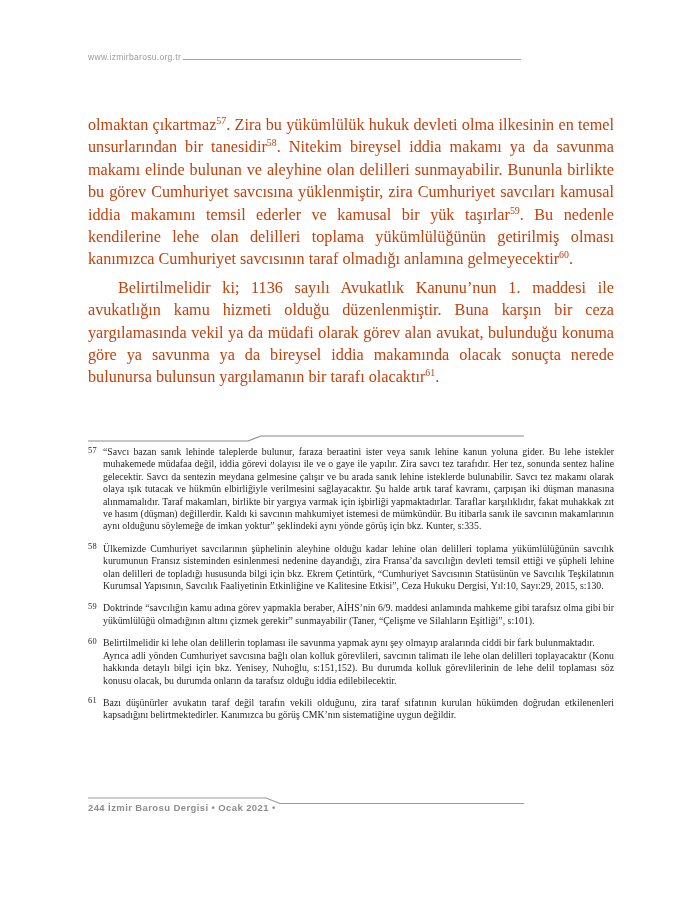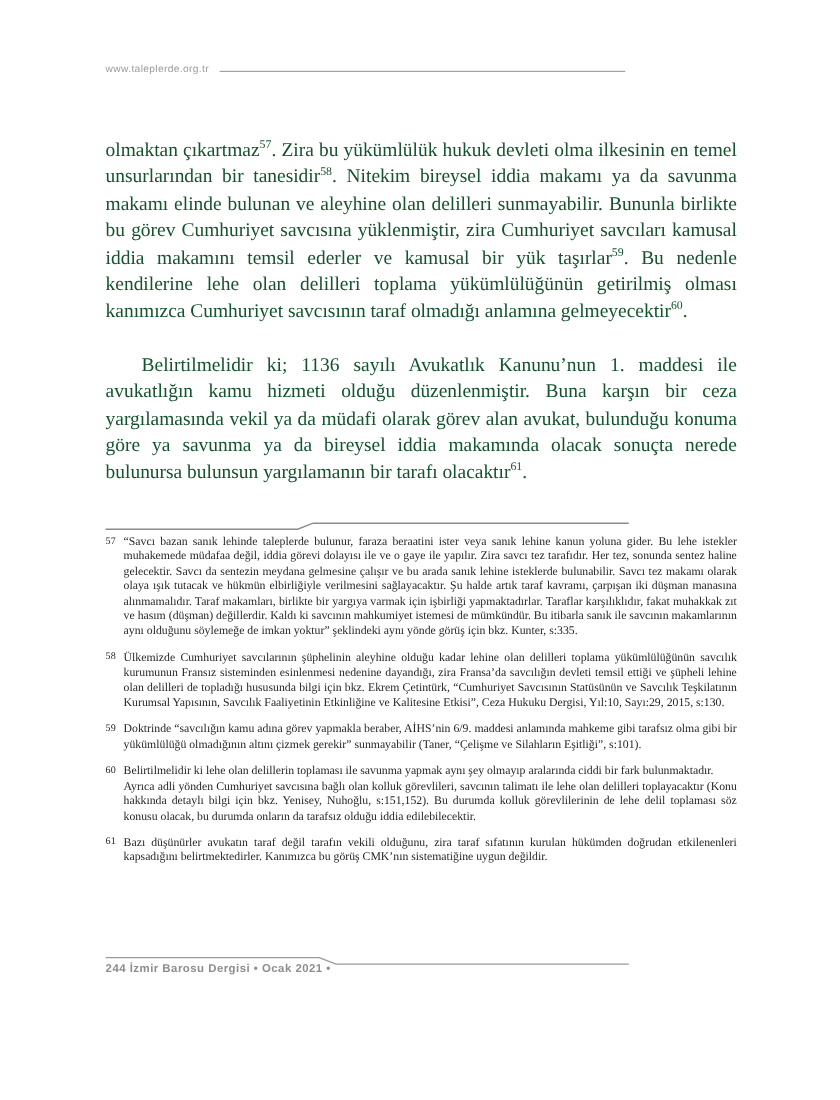--- a/index.html
+++ b/index.html
@@ -13,24 +13,24 @@
     font-family:"Liberation Sans", sans-serif;font-size:8.5px;letter-spacing:.3px;
     color:#9a9a9a;
   }
   .header-rule{
     position:absolute;left:183px;top:59px;width:338px;height:0;
     border-top:1.4px solid #a2a2a2;
   }
   
   .article{
     position:absolute;left:88px;top:114px;width:526px;
-    color:#14532d;font-size:16.2px;line-height:22.4px;text-align:justify;
+    color:#c2410c;font-size:16.2px;line-height:22.4px;text-align:justify;
   }
   .article p{margin:0;}
-  .article p.indented{margin-top:22px;text-indent:30px;}
+  .article p.indented{margin-top:6px;text-indent:30px;}
   .sup{font-size:61%;vertical-align:super;line-height:0;}
   .italic{}
   
   .rule-svg{position:absolute;left:88px;overflow:visible;}
   .fnsep{top:431px;}
   .footrule{top:794px;}
   
   .footnotes{
     position:absolute;left:88px;top:446px;width:526px;
     color:#262626;font-size:9.8px;line-height:12.4px;text-align:justify;
@@ -43,21 +43,21 @@
   .footer-text{
     position:absolute;left:88px;top:802px;
     font-family:"Liberation Sans", sans-serif;font-size:9.5px;letter-spacing:.4px;
     color:#8d8d8d;
     font-weight:bold;
   }
 </style>
 </head>
 <body>
 
-<div class="header-url">www.taleplerde.org.tr</div>
+<div class="header-url">www.izmirbarosu.org.tr</div>
 <div class="header-rule"></div>
 
 <div class="article">
   <p><span>olmaktan çıkartmaz</span><span class="sup">57</span><span>. Zira bu yükümlülük hukuk devleti olma ilkesinin en temel unsurlarından bir tanesidir</span><span class="sup">58</span><span>. Nitekim bireysel iddia makamı ya da savunma makamı elinde bulunan ve aleyhine olan delilleri sunmayabilir. Bununla birlikte bu görev Cumhuriyet savcısına yüklenmiştir, zira Cumhuriyet savcıları kamusal iddia makamını temsil ederler ve kamusal bir yük taşırlar</span><span class="sup">59</span><span>. Bu nedenle kendilerine lehe olan delilleri toplama yükümlülüğünün getirilmiş olması kanımızca Cumhuriyet savcısının taraf olmadığı anlamına gelmeyecektir</span><span class="sup">60</span><span>.</span></p>
   <p class="indented"><span>Belirtilmelidir ki; 1136 sayılı Avukatlık Kanunu’nun 1. maddesi ile avukatlığın kamu hizmeti olduğu düzenlenmiştir. Buna karşın bir ceza yargılamasında vekil ya da müdafi olarak görev alan avukat, bulunduğu konuma göre ya savunma ya da bireysel iddia makamında olacak sonuçta nerede bulunursa bulunsun yargılamanın bir tarafı olacaktır</span><span class="sup">61</span><span>.</span></p>
 </div>
 
 <svg class="rule-svg fnsep" width="437" height="14">
   <polyline points="0,10 160,10 173,5 436,5" fill="none" stroke="#8c8c8c" stroke-width="1.2"></polyline>
 </svg>

